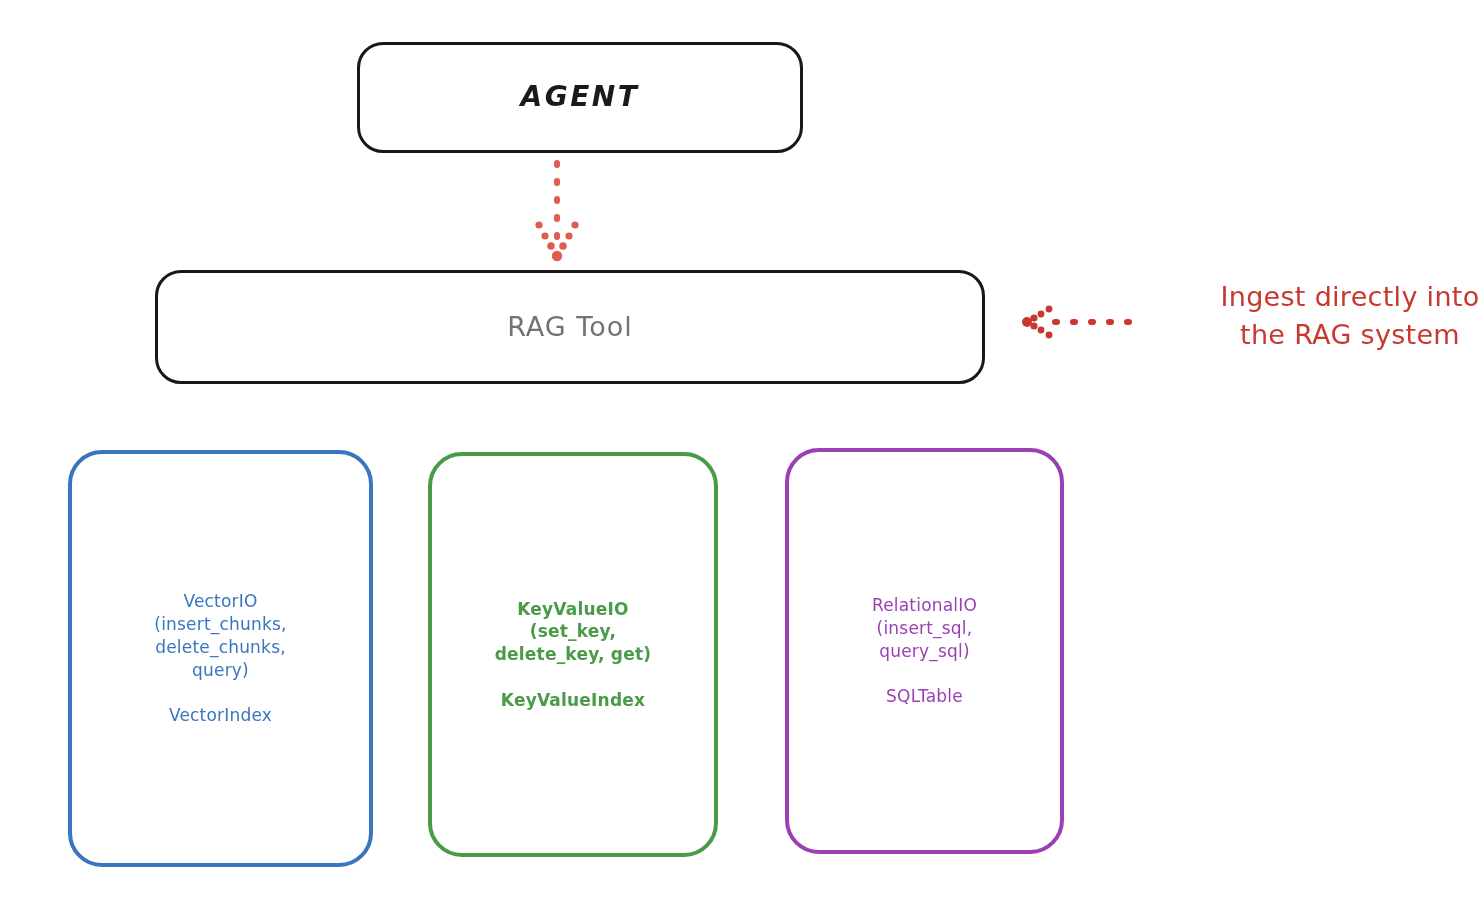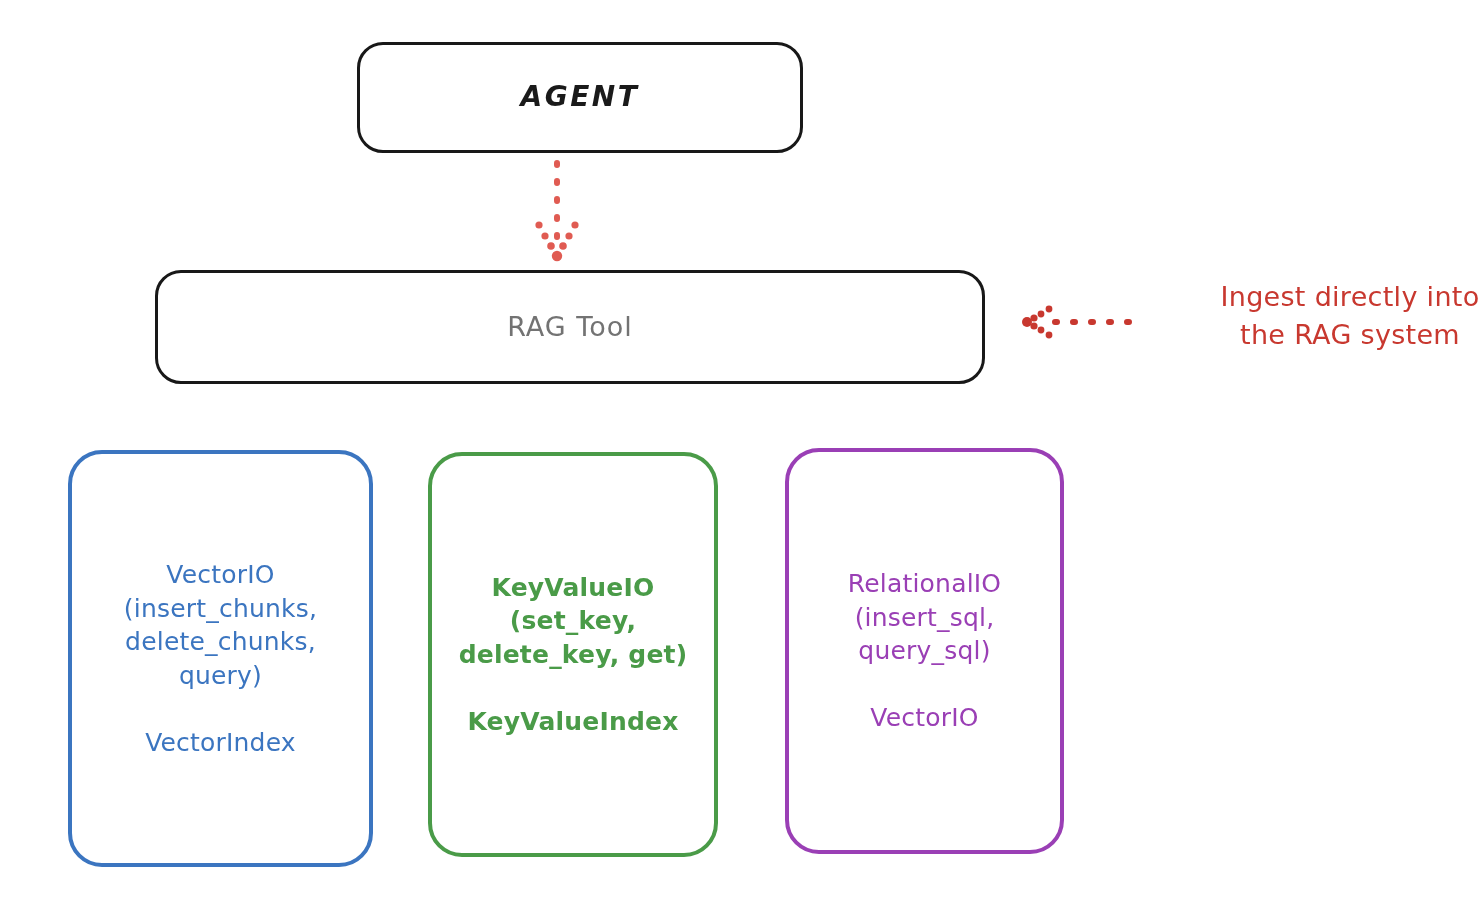--- a/index.html
+++ b/index.html
@@ -102,21 +102,21 @@
   #node-relationalio {
     left: 785px;
     top: 448px;
     width: 279px;
     height: 406px;
     border-color: #9a3fb5;
   }
   #node-relationalio .node-label { color: #9a3fb5; }
 
   .box-color .node-label {
-    font-size: 25px;
+    font-size: 17px;
     line-height: 1.34;
     letter-spacing: 0.2px;
   }
 
   
   #annotation-ingest {
     position: absolute;
     left: 1185px;
     top: 278px;
     width: 330px;
@@ -196,19 +196,19 @@
 delete_key, get)
 
 KeyValueIndex</span>
   </div>
 
   <div class="node box-color" id="node-relationalio">
     <span class="node-label">RelationalIO
 (insert_sql,
 query_sql)
 
-VectorIO</span>
+SQLTable</span>
   </div>
 
   <div id="annotation-ingest">Ingest directly into
 the RAG system</div>
 
 </div>
 
 </body></html>

